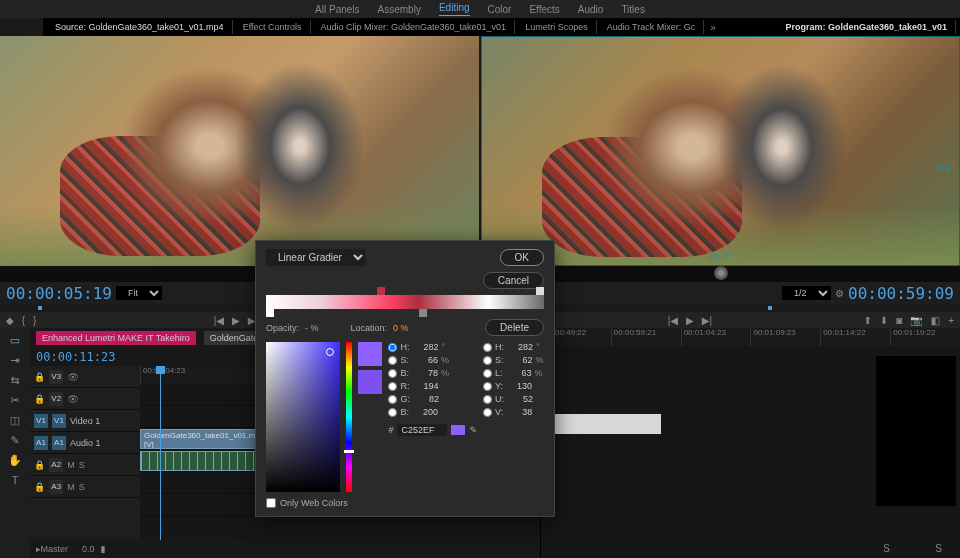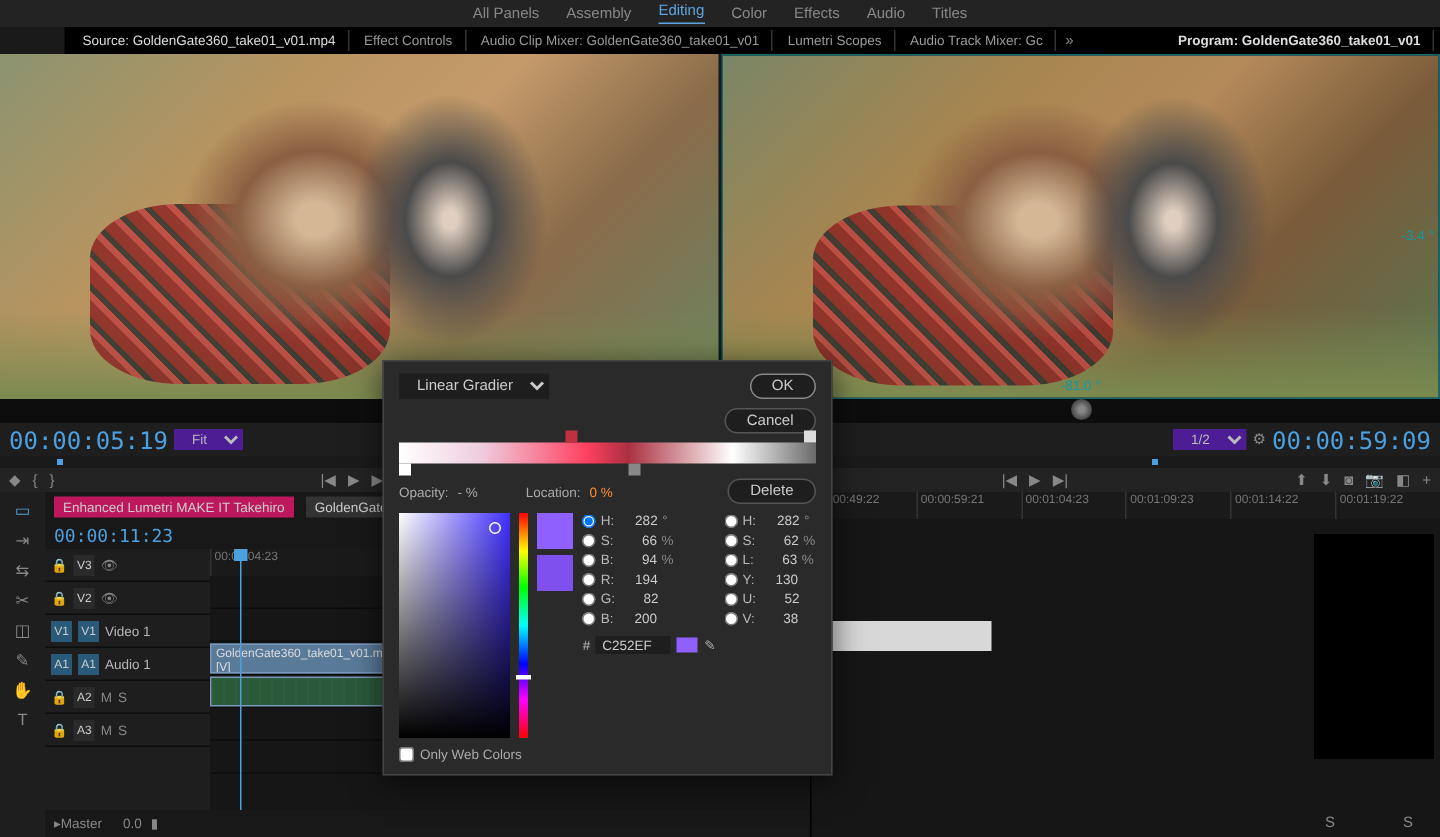--- a/index.html
+++ b/index.html
@@ -16,26 +16,26 @@
 .viewer-content { width: 100%; height: 230px; background: linear-gradient(135deg, #8b9470 0%, #b8945f 30%, #c49a6a 50%, #8a6b4a 70%, #6b8560 100%); position: relative; overflow: hidden; }
 .viewer-content.right { background: linear-gradient(135deg, #7a8666 0%, #a8864f 30%, #b48a5a 50%, #7a5b3a 70%, #5b7550 100%); }
 .photo-sim { position: absolute; inset: 0; }
 .photo-blob { position: absolute; border-radius: 40%; }
 .pb1 { width: 180px; height: 160px; left: 120px; top: 30px; background: radial-gradient(ellipse, #d4b896 10%, #8a5f42 40%, transparent 70%); }
 .pb2 { width: 140px; height: 180px; left: 230px; top: 20px; background: radial-gradient(ellipse, #e0cfc0 5%, #4a4a4a 30%, transparent 65%); }
 .pb-plaid { position: absolute; width: 200px; height: 120px; left: 60px; top: 100px; background: repeating-linear-gradient(45deg, #8b2020 0 8px, #c04040 8px 12px, #2a2a2a 12px 16px); border-radius: 30%; opacity: 0.8; }
 .pb-grass { position: absolute; bottom: 0; left: 0; right: 0; height: 60px; background: linear-gradient(0deg, #7a8a4f 0%, transparent 100%); }
 .viewer-right-frame { border: 1px solid #0f6a72; }
 .angle-label { position: absolute; color: #0f9aa5; font-size: 9px; }
-.angle-right { right: 4px; top: 116px; }
+.angle-right { right: 4px; top: 128px; }
 .angle-bottom { left: 50%; bottom: 20px; transform: translateX(-50%); }
 .orbit-knob { position: absolute; width: 14px; height: 14px; left: 50%; bottom: 2px; transform: translateX(-50%); background: radial-gradient(circle, #888 20%, #444 70%); border-radius: 50%; }
 .transport-row { height: 22px; background: #1e1e1e; display: flex; align-items: center; padding: 0 6px; gap: 4px; }
 .tc { color: #4da0df; font-size: 16px; font-family: monospace; }
-.dropdown-small { background: #4c1d95; padding: 1px 8px; color: #bbb; font-size: 9px; border: none; }
+.dropdown-small { background: #000000; padding: 1px 8px; color: #bbb; font-size: 9px; border: none; }
 .spacer { flex: 1; }
 .ruler { height: 8px; background: #1a1a1a; position: relative; }
 .ruler .mark { position: absolute; top: 2px; width: 4px; height: 4px; background: #4da0df; }
 .toolbar-row { height: 16px; background: #232323; display: flex; align-items: center; gap: 8px; padding: 0 6px; }
 .toolbar-row span { color: #888; }
 .lower { display: flex; height: 230px; }
 .project-panel { width: 30px; background: #1e1e1e; display: flex; flex-direction: column; gap: 4px; padding-top: 4px; align-items: center; }
 .tool-icon { width: 16px; height: 16px; color: #888; display: flex; align-items: center; justify-content: center; font-size: 11px; }
 .tool-icon.active { color: #4da0df; }
 .timeline-panel { flex: 1; background: #181818; display: flex; flex-direction: column; }
@@ -346,21 +346,21 @@
           </div>
         <div class="val-row">
             <input type="radio" style="">
             <span>S:</span>
             <span class="val-num">66</span>
             <span class="val-suffix">%</span>
           </div>
         <div class="val-row">
             <input type="radio" style="">
             <span>B:</span>
-            <span class="val-num">94</span>
+            <span class="val-num">78</span>
             <span class="val-suffix">%</span>
           </div>
         <div class="val-row">
             <input type="radio" style="">
             <span>R:</span>
             <span class="val-num">194</span>
           </div>
         <div class="val-row">
             <input type="radio" style="">
             <span>G:</span>

